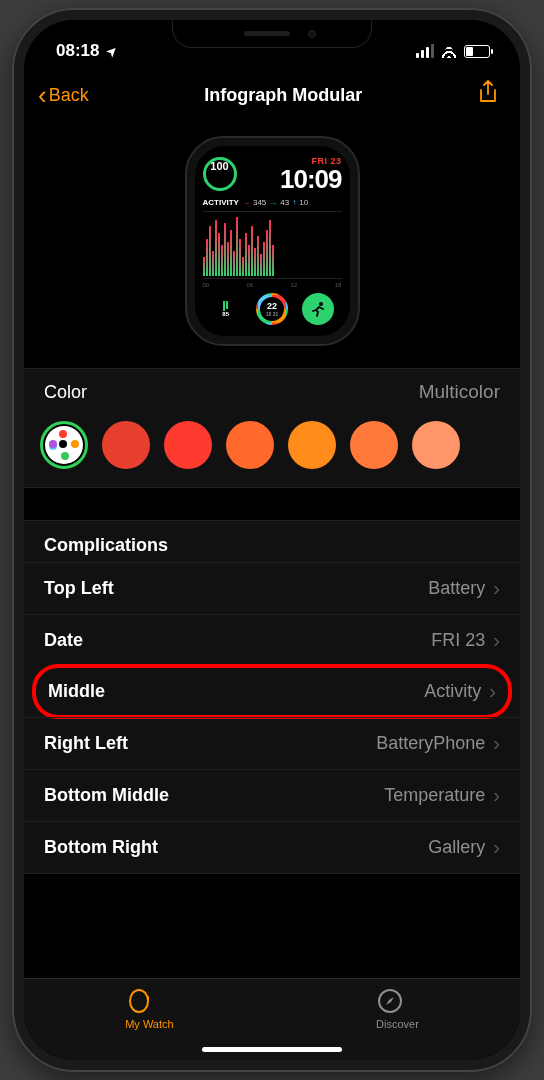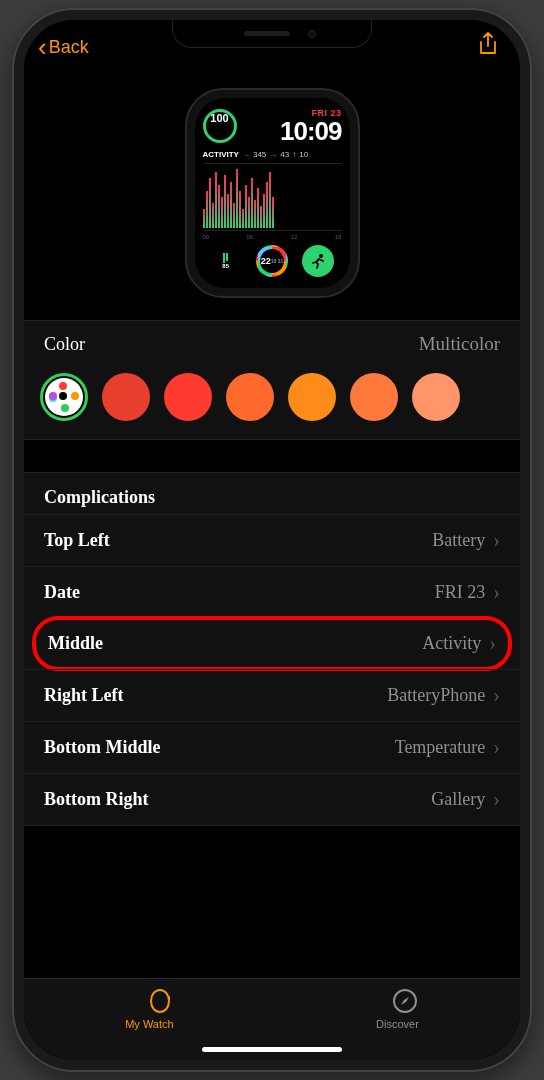--- a/index.html
+++ b/index.html
@@ -126,26 +126,26 @@
   .wf-graph span{ width:2px; background:linear-gradient(#ff2d55, #2dd36f);}
   .wf-graph-labels{display:flex; justify-content:space-between; font-size:6px; color:#555; margin-top:-1px;}
   .wf-bottom{display:flex; justify-content:space-around; align-items:center; height:38px; margin-top:2px;}
   .comp-circle{width:32px; height:32px; border-radius:50%; display:flex; align-items:center; justify-content:center; font-size:9px; font-weight:700;}
   .comp-bat-phone{flex-direction:column;}
   .comp-bat-phone .bars{display:flex; gap:1px;}
   .comp-bat-phone .bars span{width:2px; background:#2dd36f;}
   .comp-temp{border:2px solid transparent; background:
     conic-gradient(#ff3b30 0 25%, #ff9500 25% 50%, #2dd36f 50% 75%, #5ac8fa 75% 100%);
     padding:2px;}
-  .comp-temp-inner{width:100%; height:100%; border-radius:50%; background:#000; display:flex; align-items:center; justify-content:center; flex-direction:row;}
+  .comp-temp-inner{width:100%; height:100%; border-radius:50%; background:#000; display:flex; align-items:center; justify-content:center; flex-direction:column;}
   .comp-temp-sub{font-size:5px; color:#888;}
   .comp-workout{background:#2dd36f; color:#000;}
 
   
-  .section { background:#111; border-top:1px solid #222; border-bottom:1px solid #222; margin-bottom:32px;font-family:Liberation Serif, serif;}
+  .section { background:#111; border-top:1px solid #222; border-bottom:1px solid #222; margin-bottom:32px;}
   .color-header{display:flex; justify-content:space-between; align-items:center; padding:12px 20px 10px;}
   .section-label{font-size:18px; color:#fff;}
   .section-value{font-size:19px; color:#8e8e93;}
   .color-swatches{display:flex; gap:14px; padding:8px 16px 18px; overflow:hidden;}
   .swatch{width:48px; height:48px; border-radius:50%; flex-shrink:0;}
   .swatch-selected{border:3px solid #30d158; padding:2px; background:#000;}
   .swatch-selected-inner{width:100%; height:100%; border-radius:50%; position:relative; background:#fff;}
   .s-dot{position:absolute; width:8px; height:8px; border-radius:50%;}
 
   .complications-header{padding:14px 20px 6px; font-size:18px; font-weight:600;}
@@ -164,46 +164,65 @@
   }
 
   .set-current{color:#ff9500; font-size:18px; padding:16px 20px; border-top:1px solid #222; border-bottom:1px solid #222; background:#0a0a0a;}
 
   
   .tab-bar{
     position:absolute; bottom:0; left:0; right:0; height:82px;
     background:#121212; border-top:1px solid #2a2a2a;
     display:flex; justify-content:space-around; align-items:flex-start; padding-top:8px;
   }
-  .tab{display:flex; flex-direction:column; align-items:flex-end; gap:3px; font-size:11px; color:#8e8e93;}
+  .tab{display:flex; flex-direction:column; align-items:flex-start; gap:3px; font-size:11px; color:#8e8e93;}
   .tab.active{color:#ff9500;}
   .tab-icon{width:28px; height:28px; display:flex; align-items:center; justify-content:center;}
   .home-indicator{
     position:absolute; bottom:8px; left:50%; transform:translateX(-50%);
     width:140px; height:5px; background:#fff; border-radius:3px;
   }
   .content-scroll{flex:1; overflow:hidden;}
   .spacer-bottom{height:90px;}
 </style>
 </head>
 <body>
 
 <div class="phone-frame">
   <div class="notch">
     <div class="speaker"></div>
     <div class="camera"></div>
   </div>
   <div class="screen">
 
+    <div class="status-bar">
+      <div class="status-left">
+        <span>08:18</span>
+        <span class="loc-icon"></span>
+      </div>
+      <div class="status-right">
+        <div class="signal">
+          <span></span>
+            <span></span>
+            <span></span>
+            <span></span>
+        </div>
+        <div class="wifi"></div>
+        <div class="battery">
+            <div class="battery-fill"></div>
+          </div>
+      </div>
+    </div>
 
     <div class="nav-header">
       <div class="back-btn">
         <span class="back-chevron">‹</span>
         <span>Back</span>
       </div>
+      <div class="nav-title">Infograph Modular</div>
       <div class="share-btn">
         <svg width="20" height="24" viewBox="0 0 20 24">
           <path d="M10 1 L10 14 M6 5 L10 1 L14 5 M3 10 V21 H17 V10" stroke="#ff9500" stroke-width="1.8" fill="none" stroke-linecap="round" stroke-linejoin="round"></path>
         </svg>
       </div>
     </div>
 
     <div class="content-scroll">
 
     <div class="preview-wrap">

